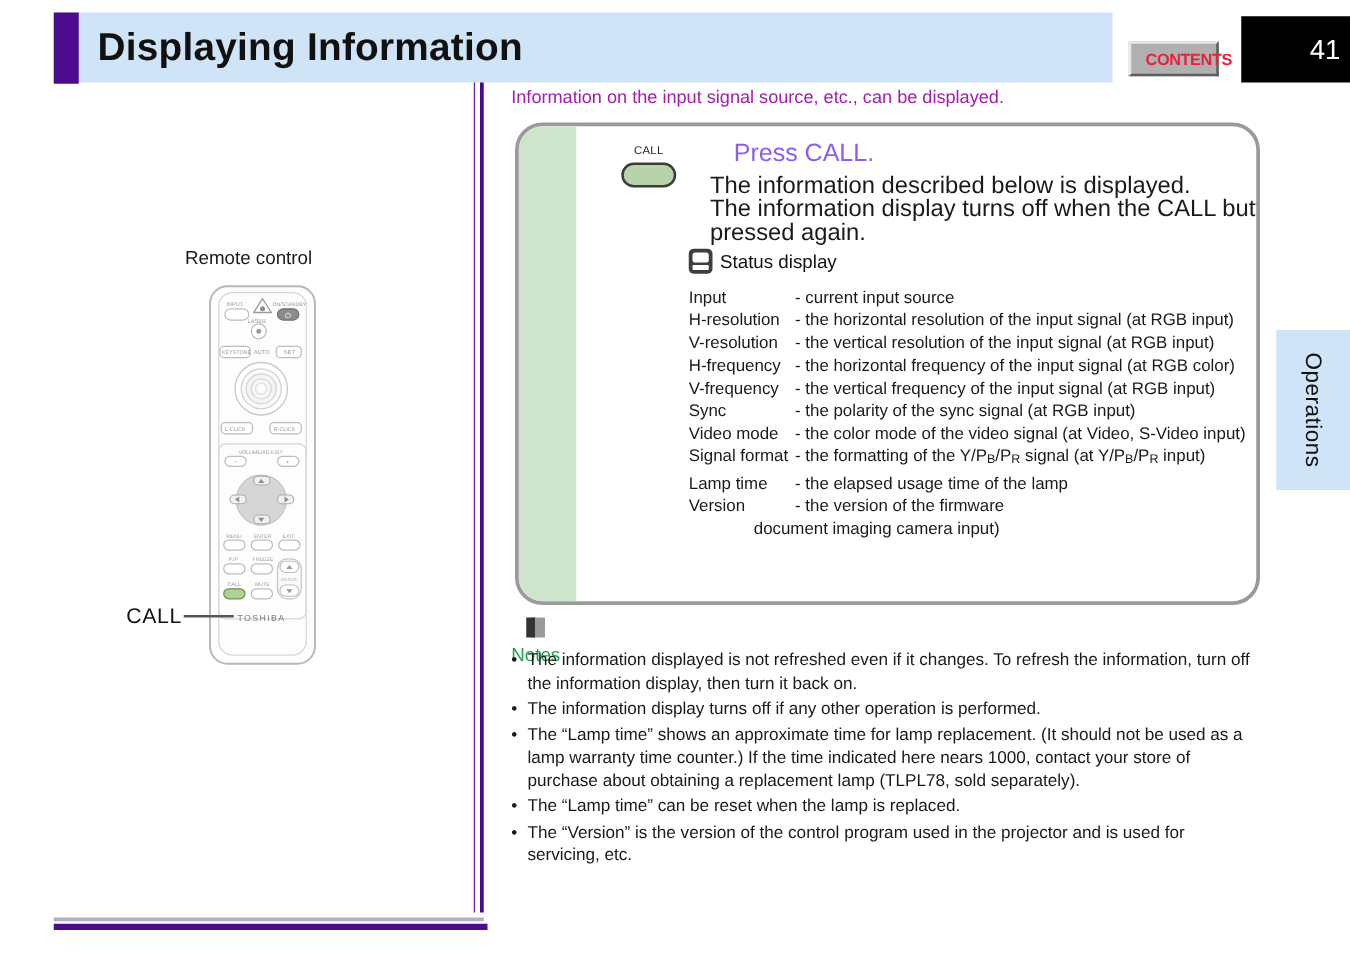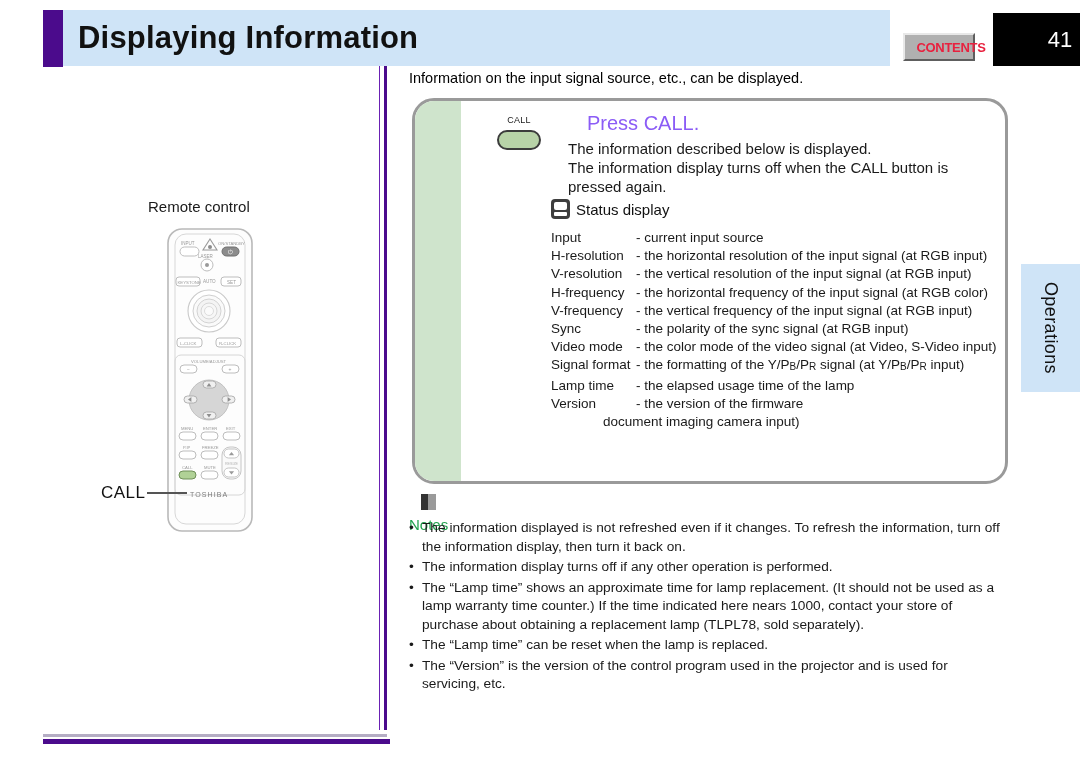--- a/index.html
+++ b/index.html
@@ -174,21 +174,21 @@
     height: 2px;
     background: #555;
   }
 
   
   #intro-text {
     position: absolute;
     left: 409px;
     top: 70px;
     font-size: 14.5px;
-    color: #000000;
+    color: #a21caf;
   }
 
   #step-panel {
     position: absolute;
     left: 412px;
     top: 98px;
     width: 596px;
     height: 386px;
     border: 3px solid #9a9a9a;
     border-radius: 22px;
@@ -247,21 +247,21 @@
     top: 11px;
     font-size: 20px;
     color: #8b5cf6;
     margin-left: 20px;
   }
   #step-desc {
     position: absolute;
     left: 107px;
     top: 38px;
     width: 440px;
-    font-size: 15px;
+    font-size: 19px;
     line-height: 19px;
     color: #1a1a1a;
   }
   #step-desc div { white-space: nowrap; }
 
   #status-display-row {
     position: absolute;
     left: 90px;
     top: 98px;
     display: flex;

